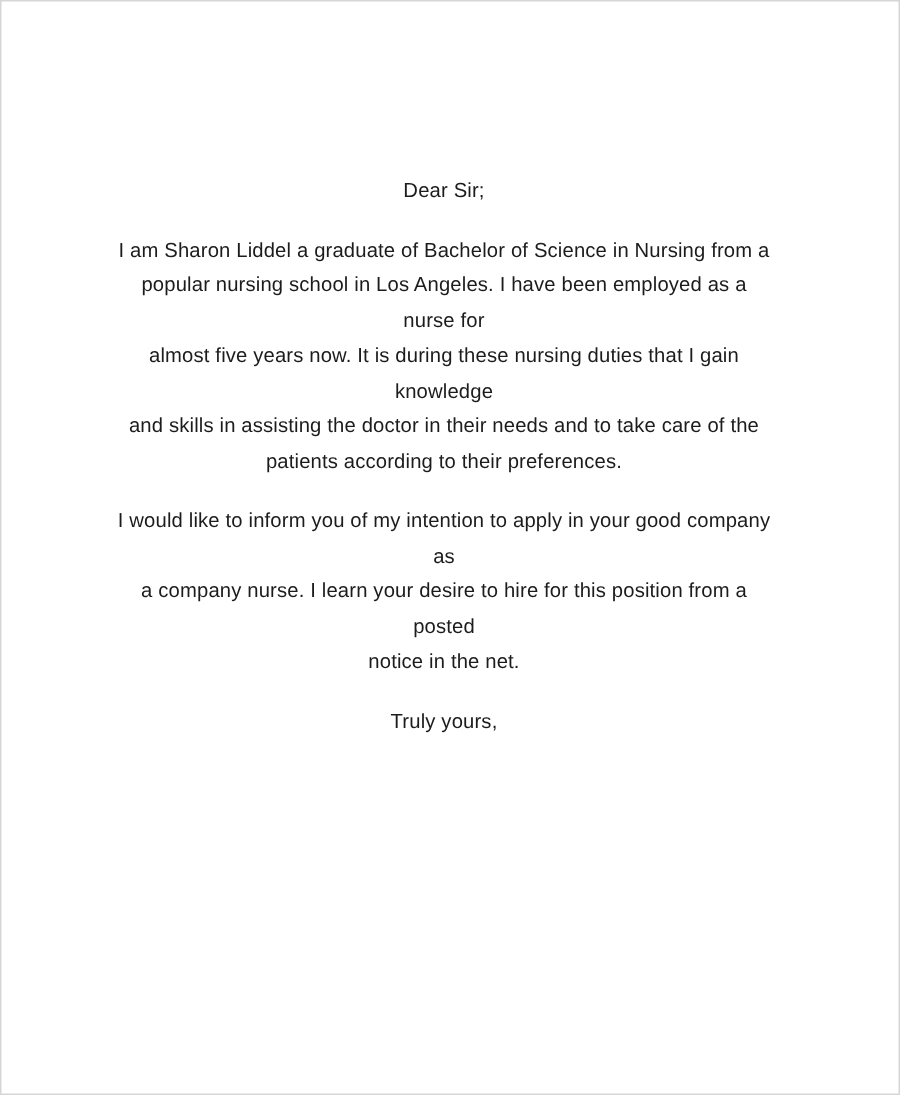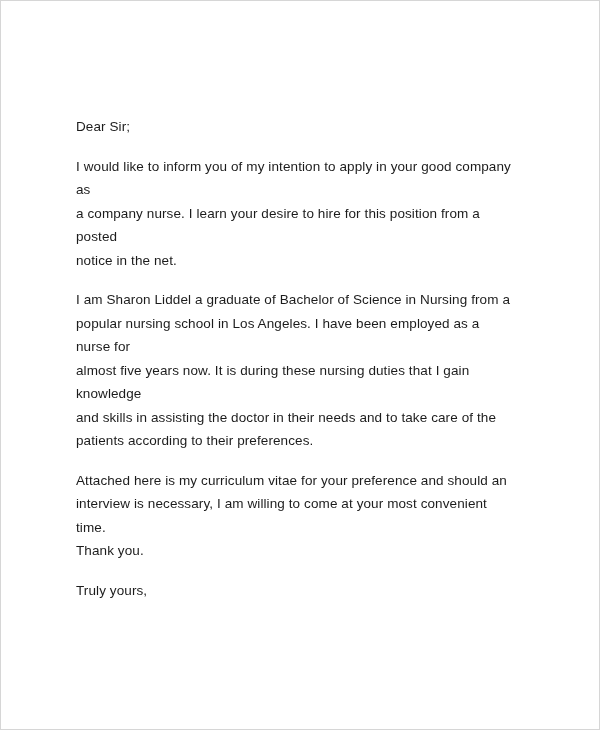--- a/index.html
+++ b/index.html
@@ -9,45 +9,43 @@
     font-family: "Liberation Sans", "DejaVu Sans", sans-serif;
   }
   .page {
     box-sizing: border-box;
     width: 600px;
     height: 730px;
     background: #ffffff;
     border: 1px solid #d6d6d6;
     padding: 114px 83px 0 75px;
     overflow: hidden;
+    text-align: center;
   }
   .letter-body {
     color: #1c1c1c;
     font-size: 13.5px;
     line-height: 23.5px;
     letter-spacing: 0.1px;
   }
   .letter-body p {
     margin: 0 0 16px 0;
     white-space: pre-line; 
   }
 </style>
 </head>
 <body>
 
 <div class="page">
   <div class="letter-body">
     <p>Dear Sir;</p>
-    <p>I would like to inform you of my intention to apply in your good company as
-a company nurse. I learn your desire to hire for this position from a posted
-notice in the net.</p>
     <p>I am Sharon Liddel a graduate of Bachelor of Science in Nursing from a
 popular nursing school in Los Angeles. I have been employed as a nurse for
 almost five years now. It is during these nursing duties that I gain knowledge
 and skills in assisting the doctor in their needs and to take care of the
 patients according to their preferences.</p>
-    <p>Attached here is my curriculum vitae for your preference and should an
-interview is necessary, I am willing to come at your most convenient time.
-Thank you.</p>
+    <p>I would like to inform you of my intention to apply in your good company as
+a company nurse. I learn your desire to hire for this position from a posted
+notice in the net.</p>
     <p>Truly yours,</p>
 
   </div>
 </div>
 
 </body></html>

